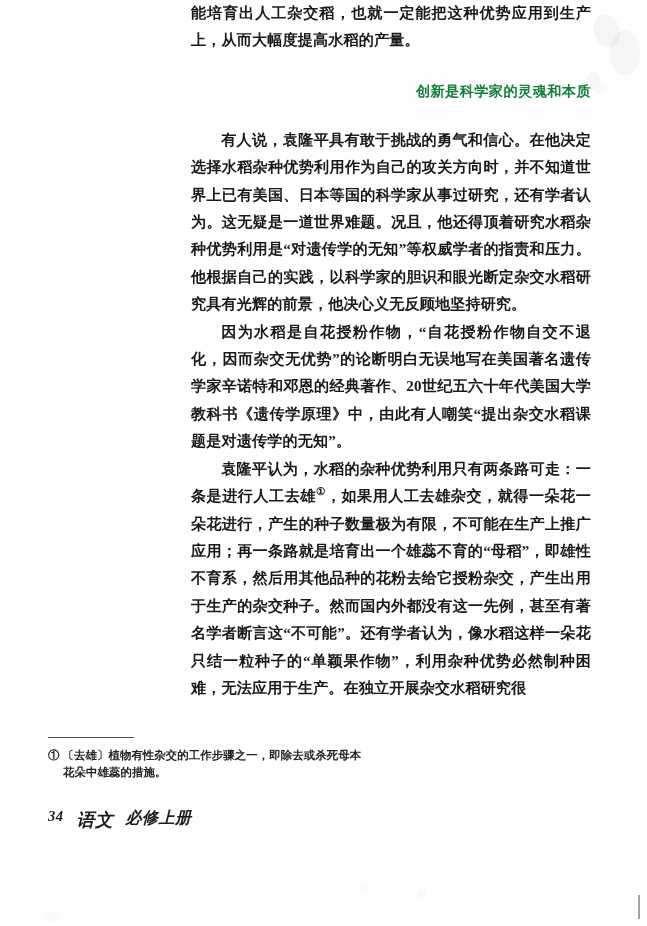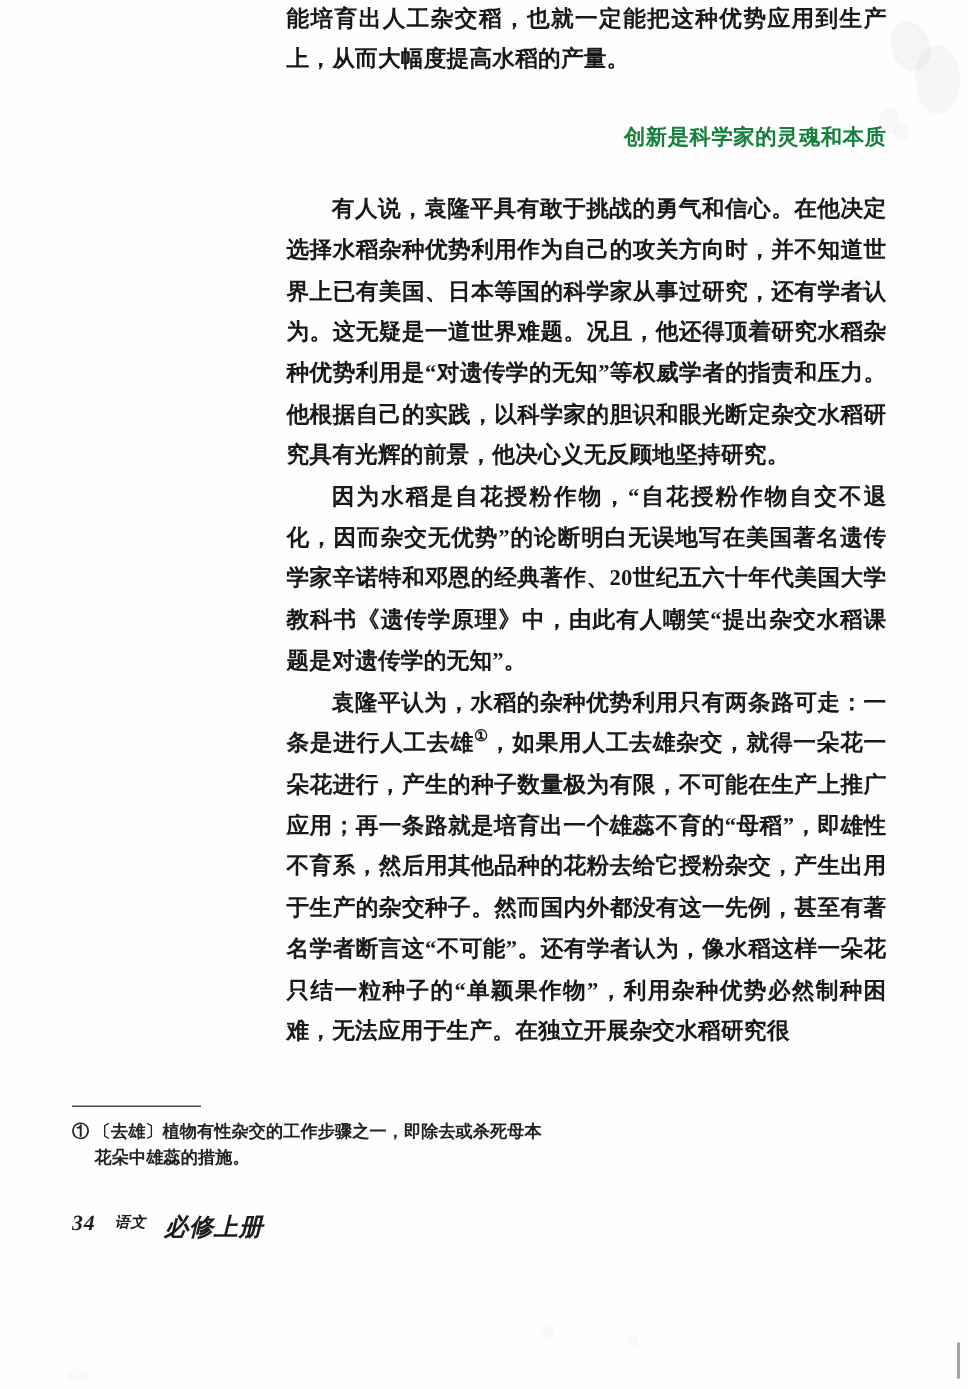--- a/index.html
+++ b/index.html
@@ -115,21 +115,21 @@
     font-style: italic;
     font-weight: 700;
     color: #1d1d21;
   }
   .folio-number {
     font-size: 14.5px;
     letter-spacing: .5px;
     margin-right: 13px;
   }
   .folio-subject {
-    font-size: 10px;
+    font-size: 18px;
     letter-spacing: .5px;
     margin-right: 12px;
   }
   .folio-volume {
     font-size: 16px;
     letter-spacing: .5px;
   }
 </style>
 </head>
 <body>

